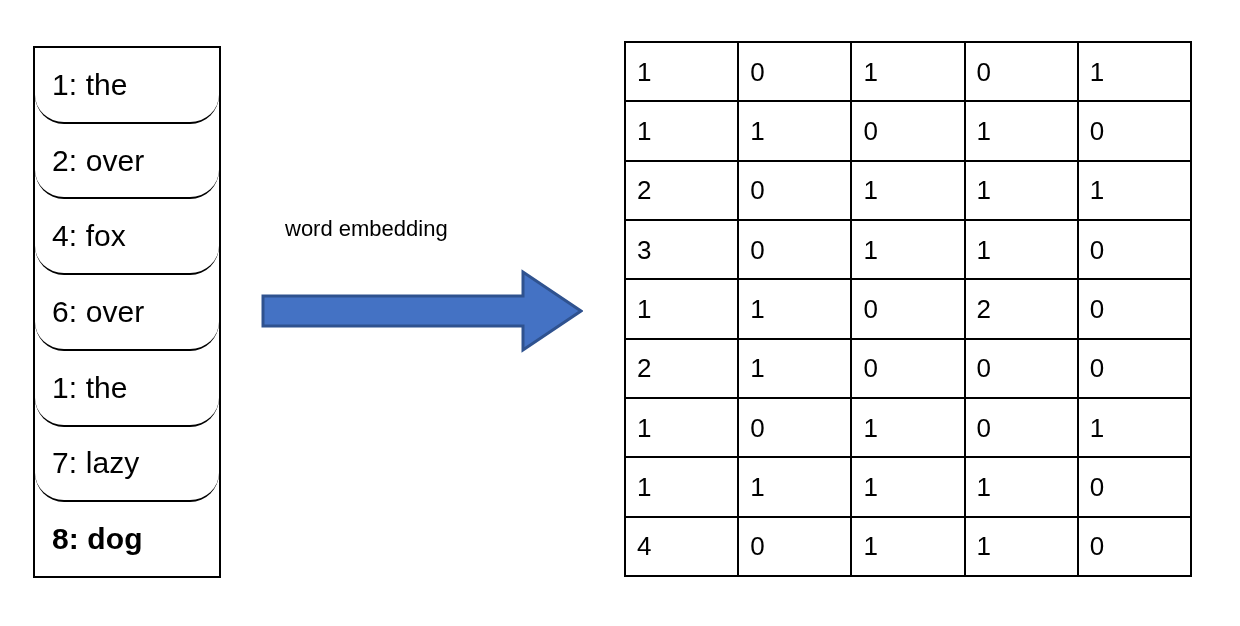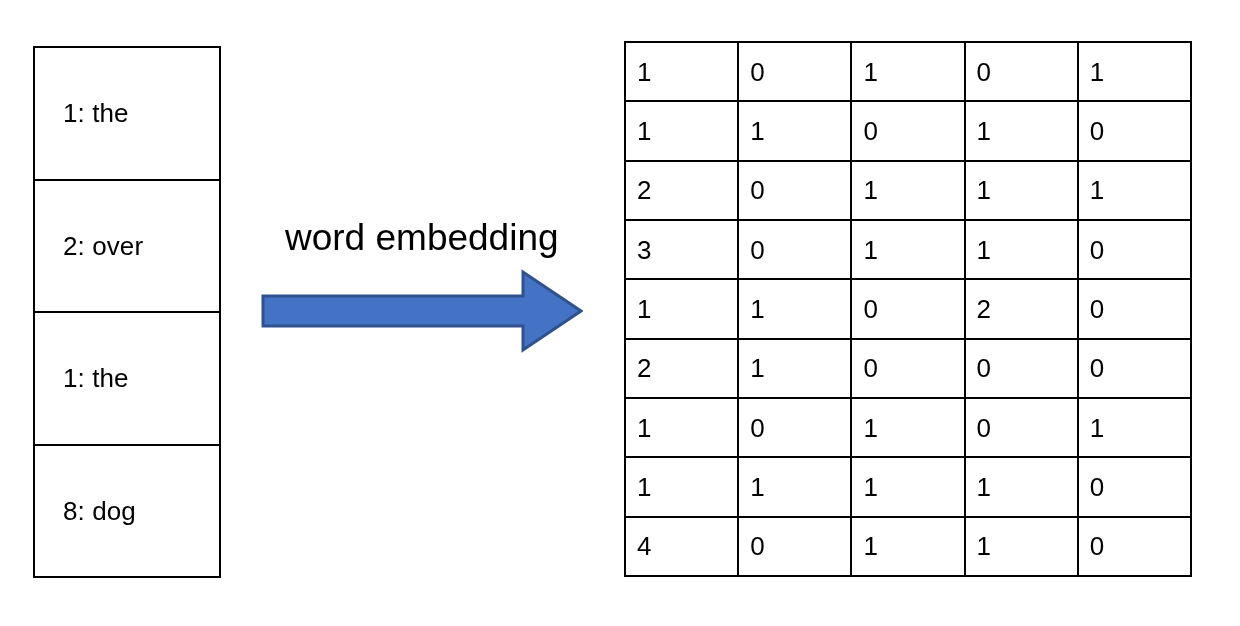--- a/index.html
+++ b/index.html
@@ -27,36 +27,38 @@
     box-sizing: border-box;
     display: flex;
     flex-direction: column;
   }
   #word-list-table .word-row {
     flex: 1 1 0;
     border-bottom: 2px solid #000000;
     box-sizing: border-box;
     display: flex;
     align-items: center;
-    padding-left: 28px;
-    font-size: 26px;
+    padding-left: 17px;
+    font-size: 30px;
     line-height: 1;
     letter-spacing: 0.1px;
     white-space: nowrap;
+    border-radius: 29px;
   }
   #word-list-table .word-row:last-child {
     border-bottom: none;
+    font-weight: bold;
   }
 
   
   #embedding-label {
     position: absolute;
     left: 285px;
     top: 216px;
-    font-size: 37px;
+    font-size: 22px;
     line-height: 1.2;
     white-space: nowrap;
   }
   #embedding-arrow {
     position: absolute;
     left: 261px;
     top: 268px;
     width: 322px;
     height: 86px;
   }
@@ -100,21 +102,30 @@
 <body>
 
 <div id="word-list-table">
   <div class="word-row">
       <span>1: the</span>
     </div>
   <div class="word-row">
       <span>2: over</span>
     </div>
   <div class="word-row">
+      <span>4: fox</span>
+    </div>
+  <div class="word-row">
+      <span>6: over</span>
+    </div>
+  <div class="word-row">
       <span>1: the</span>
+    </div>
+  <div class="word-row">
+      <span>7: lazy</span>
     </div>
   <div class="word-row">
       <span>8: dog</span>
     </div>
 </div>
 
 <div id="embedding-label">word embedding</div>
 
 <svg id="embedding-arrow" viewBox="0 0 322 86" xmlns="http://www.w3.org/2000/svg">
   <polygon points="2,28 262,28 262,4 320,43 262,82 262,58 2,58" fill="#4472C4" stroke="#2F528F" stroke-width="3" stroke-linejoin="miter"></polygon>

